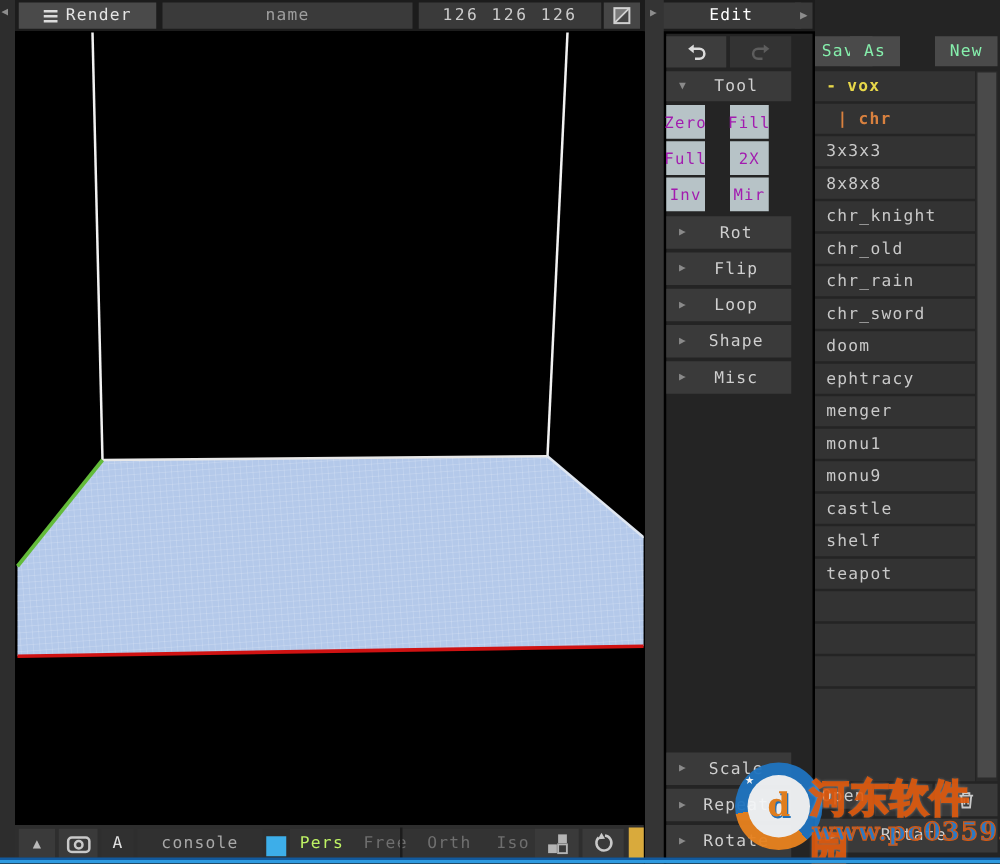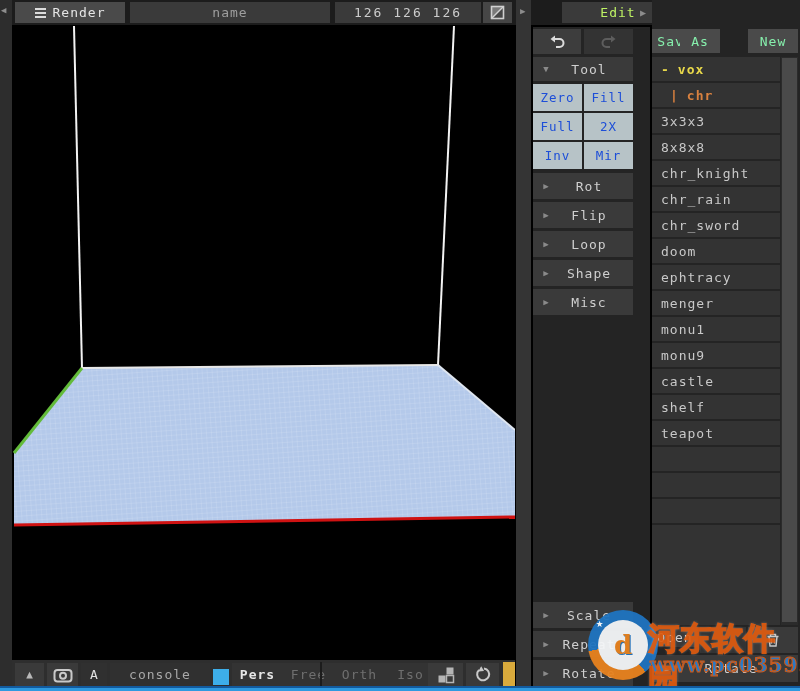--- a/index.html
+++ b/index.html
@@ -16,21 +16,21 @@
   .tb-seg { position:absolute; top:2px; height:21px; display:flex; align-items:center; justify-content:center; }
   #render-btn { left:15px; width:110px; background:#4a4a4a; gap:7px; cursor:default; }
   #render-btn .txt { color:#e5e5e5; letter-spacing:1px; }
   .hamburger { display:flex; flex-direction:column; gap:2px; }
   .hamburger i { display:block; width:11px; height:2px; background:#dcdcdc; }
   #name-field { left:130px; width:200px; background:#3a3a3a; color:#9f9f9f; letter-spacing:1px; }
   #size-field { left:335px; width:146px; background:#3a3a3a; color:#cccccc; letter-spacing:2px; }
   #viewcube-btn { left:483px; width:29px; background:#464646; }
   .arrow-btn { background:#3a3a3a; color:#8d8d8d; font-size:10px; }
   #edit-expand-top { left:636px; width:14px; }
-  #edit-header { left:562px; width:112px; background:#3a3a3a; color:#bef264; letter-spacing:1px; }
+  #edit-header { left:529px; width:112px; background:#3a3a3a; color:#ffffff; letter-spacing:1px; }
   #model-tab { position:absolute; left:652px; top:0; width:94px; height:25px; background:#3d3d3d;
                display:flex; align-items:center; justify-content:center; color:#d6d6d6; letter-spacing:1px; }
   #pattern-tab { position:absolute; left:748px; top:0; width:52px; height:25px; background:#2f2f2f;
                display:flex; align-items:center; justify-content:center; color:#c2c2c2; font-size:12px; }
 
   
   #left-strip { left:0; top:0; width:12px; height:691px; background:#2d2d2d; }
   #left-strip .arr { position:absolute; top:5px; left:1px; color:#8d8d8d; font-size:9px; }
 
   
@@ -43,21 +43,21 @@
   
   #edit-panel-bg { left:533px; top:27px; width:117px; height:664px; background:#242424; }
   .epanel-row { position:absolute; left:533px; width:100px; height:26px; background:#3a3a3a;
                 display:flex; align-items:center; color:#cfcfcf; }
   .epanel-row .tri { width:26px; text-align:center; color:#8a8a8a; font-size:9px; }
   .epanel-row .lbl { flex:1; text-align:center; padding-right:14px; letter-spacing:1px; }
   #undo-btn { left:533px; top:29px; width:48px; height:25px; background:#3d3d3d; }
   #redo-btn { left:584px; top:29px; width:49px; height:25px; background:#333333; }
   .icon-btn { position:absolute; display:flex; align-items:center; justify-content:center; }
   #tool-grid { position:absolute; left:533px; top:84px; width:100px; }
-  .tool-btn { position:absolute; width:49px; height:27px; background:#b7c3c7; color:#1d4ed8;
+  .tool-btn { position:absolute; width:31px; height:27px; background:#b7c3c7; color:#a21caf;
               display:flex; align-items:center; justify-content:center; letter-spacing:1px; font-size:12.5px; }
 
   
   #right-panel-bg { left:652px; top:0; width:148px; height:691px; background:#242424; }
   .rp-btn { position:absolute; top:29px; height:24px; background:#4a4a4a; display:flex;
             align-items:center; justify-content:center; color:#86efac; letter-spacing:1px; }
   #file-list { position:absolute; left:652px; top:57px; width:128px; height:568px; background:#333333; }
   .file-row { height:26px; border-bottom:2px solid #242424; display:flex; align-items:center;
               padding-left:9px; color:#c9c9c9; letter-spacing:1px; white-space:pre; }
   .file-row .pfx { margin-right:8px; }
@@ -80,21 +80,21 @@
   .bb-btn { position:absolute; top:3px; height:23px; background:#3a3a3a; display:flex;
             align-items:center; justify-content:center; color:#b9b9b9; }
   #up-btn { left:3px; width:29px; font-size:11px; }
   #camera-btn { left:35px; width:31px; }
   #a-btn { left:69px; width:26px; background:#303030; color:#e0e0e0; }
   #console-field { left:98px; width:100px; background:#303030; color:#a8a8a8; letter-spacing:1px; }
   #color-swatch { position:absolute; left:201px; top:9px; width:16px; height:16px; background:#3daee9; }
   #view-group { position:absolute; left:220px; top:3px; width:204px; height:23px; background:#333333;
                 display:flex; align-items:center; }
   .view-mode { flex:1; text-align:center; color:#6f6f6f; letter-spacing:1px; }
-  .view-mode.active { color:#e5e5e5;font-weight:bold; }
+  .view-mode.active { color:#bef264; }
   #view-div { position:absolute; left:320px; top:662px; width:2px; height:25px; background:#1c1c1c; }
   #grid-btn { left:416px; width:35px; }
   #rot-btn { left:454px; width:33px; }
   #yellow-bar { position:absolute; left:491px; top:2px; width:12px; height:27px; background:#d9aa3c; }
 
   
   #watermark { left:0; top:0; width:800px; height:691px; pointer-events:none; z-index:50; }
   #wm-logo { position:absolute; left:588px; top:610px; width:70px; height:70px; border-radius:50%;
              background:conic-gradient(from 140deg, #e8821e 0 120deg, #1f74c0 120deg 360deg);
              display:flex; align-items:center; justify-content:center; opacity:.95; }
@@ -236,20 +236,21 @@
   <div class="rp-btn" style="left:652px; width:46px;">Save</div>
   <div class="rp-btn" style="left:680px; width:40px;">As</div>
   <div class="rp-btn" style="left:748px; width:50px;">New</div>
 
   <div id="file-list">
     <div class="file-row row-vox"><span class="pfx">-</span><span>vox</span></div>
     <div class="file-row row-chr"><span class="pfx">|</span><span>chr</span></div>
     <div class="file-row"><span>3x3x3</span></div>
     <div class="file-row"><span>8x8x8</span></div>
     <div class="file-row"><span>chr_knight</span></div>
+    <div class="file-row"><span>chr_old</span></div>
     <div class="file-row"><span>chr_rain</span></div>
     <div class="file-row"><span>chr_sword</span></div>
     <div class="file-row"><span>doom</span></div>
     <div class="file-row"><span>ephtracy</span></div>
     <div class="file-row"><span>menger</span></div>
     <div class="file-row"><span>monu1</span></div>
     <div class="file-row"><span>monu9</span></div>
     <div class="file-row"><span>castle</span></div>
     <div class="file-row"><span>shelf</span></div>
     <div class="file-row"><span>teapot</span></div>

